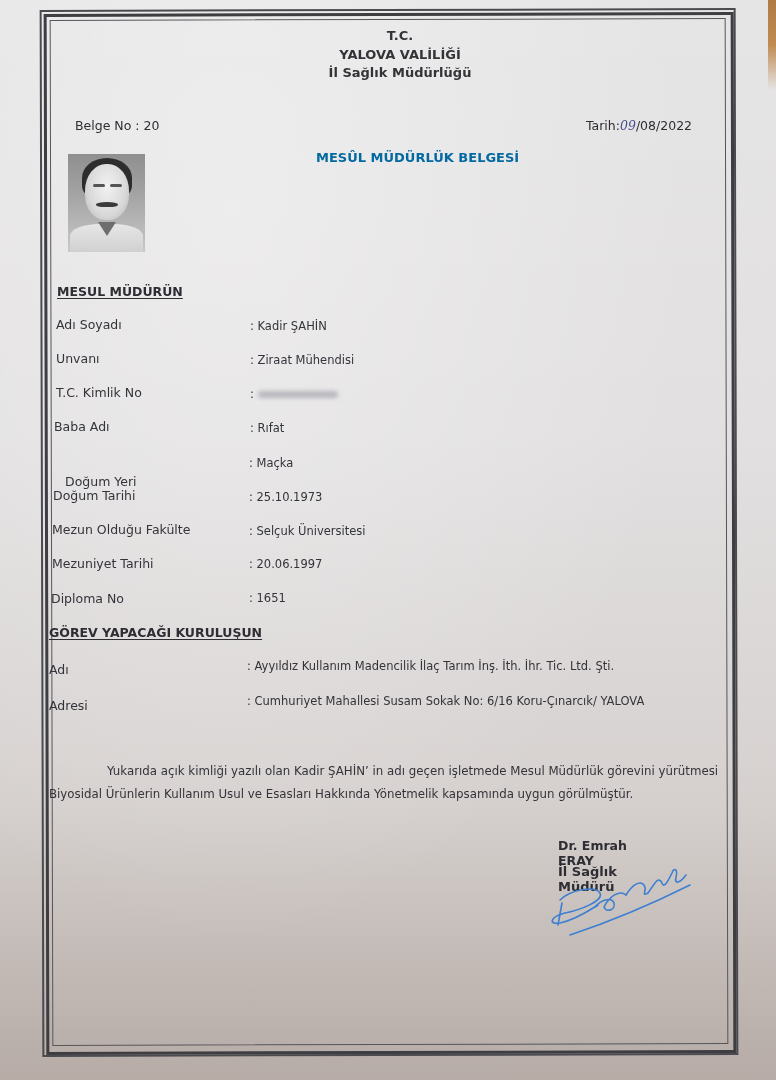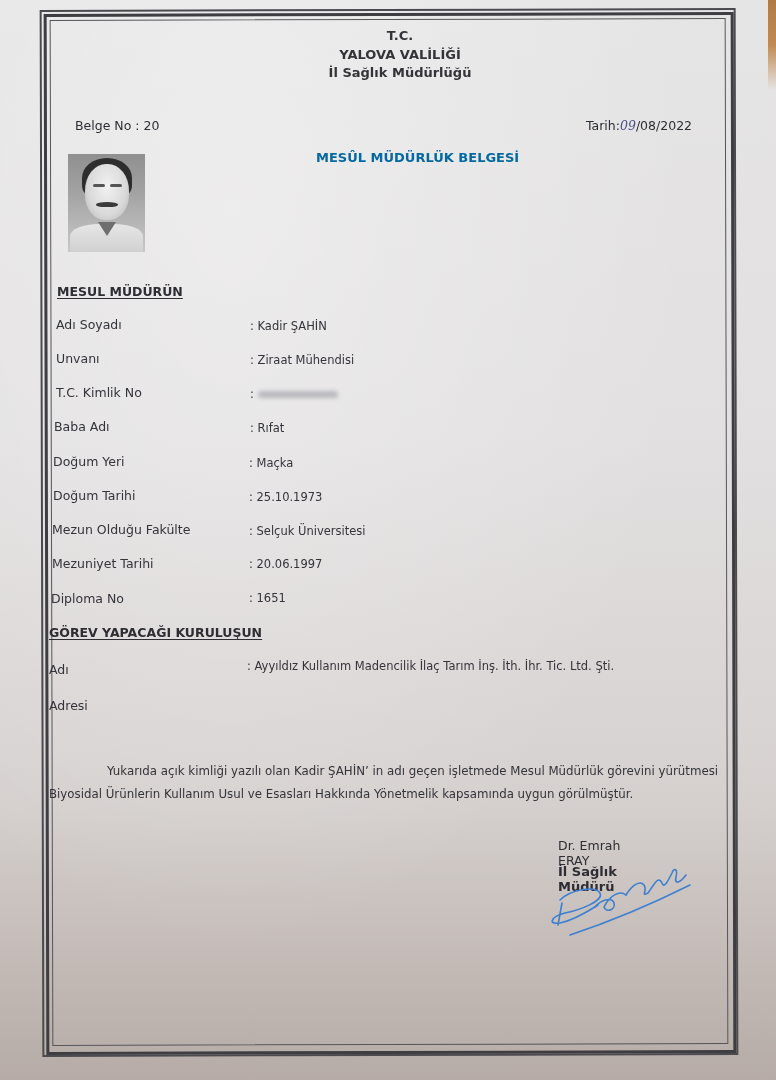--- a/index.html
+++ b/index.html
@@ -218,21 +218,21 @@
       line-height: 23px;
       color: #33333a;
     }
     .statement .line1 { padding-left: 58px; white-space: nowrap; }
     .statement .line2 { white-space: nowrap; }
 
     .signer-name {
       position: absolute;
       left: 558px;
       top: 838px;
-      font-weight: normal;
+      font-weight: bold;
       font-size: 12.5px;
       color: #2d2d33;
     }
     .signer-title {
       position: absolute;
       left: 558px;
       top: 864px;
       font-weight: bold;
       font-size: 13px;
       color: #2d2d33;
@@ -285,41 +285,42 @@
 
   <div class="row-label" style="left:56px;top:351px;">Unvanı</div>
   <div class="row-value" style="left:250px;top:353px;">: Ziraat Mühendisi</div>
 
   <div class="row-label" style="left:56px;top:385px;">T.C. Kimlik No</div>
   <div class="row-value" style="left:250px;top:387px;"><span>:</span><span class="blurred"></span></div>
 
   <div class="row-label" style="left:54px;top:419px;">Baba Adı</div>
   <div class="row-value" style="left:250px;top:421px;">: Rıfat</div>
 
-  <div class="row-label" style="left:53px;top:454px;">Doğum Yeri</div>
+  <div class="row-label" style="left:53px;top:474px;padding-left:12px;">Doğum Yeri</div>
   <div class="row-value" style="left:249px;top:456px;">: Maçka</div>
 
   <div class="row-label" style="left:53px;top:488px;">Doğum Tarihi</div>
   <div class="row-value" style="left:249px;top:490px;">: 25.10.1973</div>
 
   <div class="row-label" style="left:52px;top:522px;">Mezun Olduğu Fakülte</div>
   <div class="row-value" style="left:249px;top:524px;">: Selçuk Üniversitesi</div>
 
   <div class="row-label" style="left:52px;top:556px;">Mezuniyet Tarihi</div>
   <div class="row-value" style="left:249px;top:557px;">: 20.06.1997</div>
 
   <div class="row-label" style="left:51px;top:591px;">Diploma No</div>
   <div class="row-value" style="left:249px;top:591px;">: 1651</div>
 
   <div class="section-heading sec-2">GÖREV YAPACAĞI KURULUŞUN</div>
 
   <div class="row-label" style="left:49px;top:662px;">Adı</div>
   <div class="row-value" style="left:247px;top:659px;">:  Ayyıldız Kullanım Madencilik İlaç Tarım İnş. İth. İhr. Tic. Ltd. Şti.</div>
 
   <div class="row-label" style="left:49px;top:698px;">Adresi</div>
+  <div class="row-value" style="left:247px;top:694px;">:  Cumhuriyet Mahallesi  Susam Sokak No:  6/16 Koru-Çınarcık/ YALOVA</div>
 
   <div class="statement">
     <div class="line1">Yukarıda açık kimliği yazılı olan Kadir ŞAHİN’ in adı geçen işletmede Mesul Müdürlük görevini yürütmesi</div>
     <div class="line2">Biyosidal Ürünlerin Kullanım Usul ve Esasları Hakkında Yönetmelik kapsamında uygun görülmüştür.</div>
   </div>
 
   <div class="signer-name">Dr. Emrah ERAY</div>
   <div class="signer-title">İl Sağlık Müdürü</div>
 
   <svg class="signature" viewBox="0 0 160 85">

